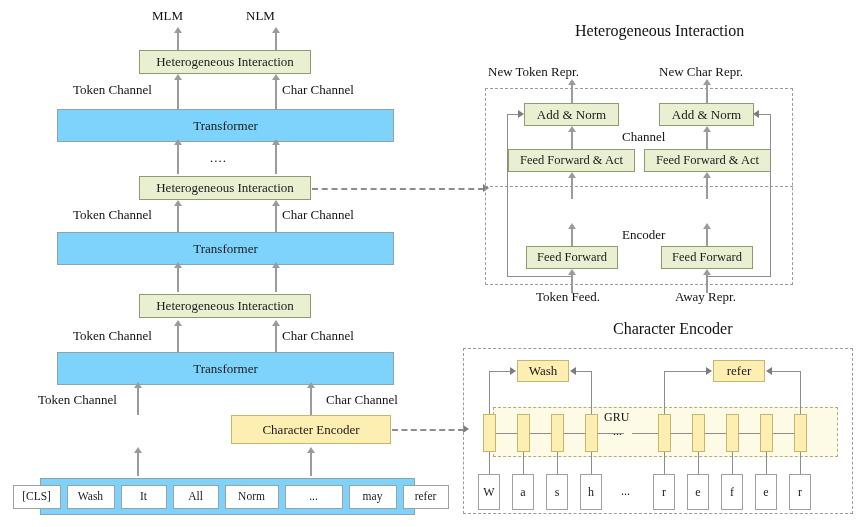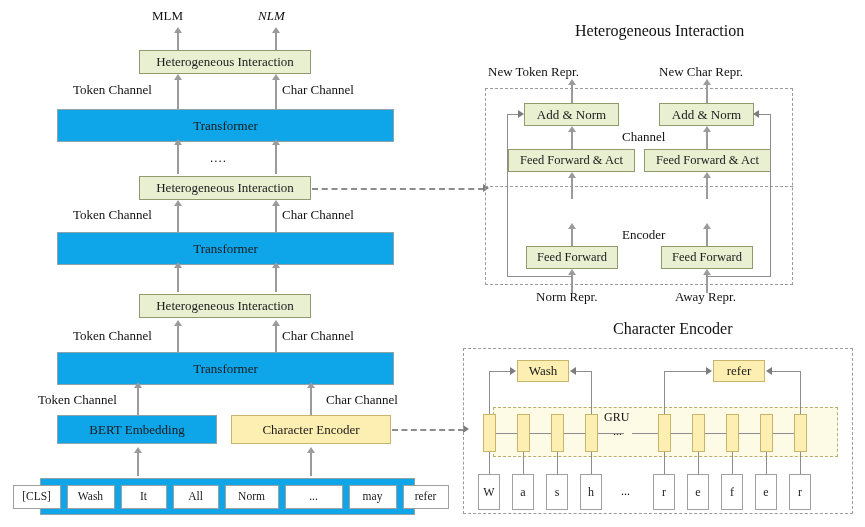--- a/index.html
+++ b/index.html
@@ -3,21 +3,21 @@
 <meta charset="utf-8">
 <style>
   html,body{margin:0;padding:0;background:#ffffff;}
   body{font-family:"Liberation Serif","DejaVu Serif",serif;}
   #root{position:relative;width:865px;height:527px;overflow:hidden;background:#fff;}
 
   
   .box{position:absolute;box-sizing:border-box;display:flex;align-items:center;justify-content:center;
        border:1px solid #9a9a9a;font-size:13px;color:#1a1a1a;text-align:center;line-height:1.05;white-space:nowrap;}
   .box-green{background:#e9f0d2;border-color:#8f9a6e;}
-  .box-blue{background:#0ea5e9;border-color:#8fa3a9;}
+  .box-blue{background:#7dd3fc;border-color:#8fa3a9;}
   .box-yellow{background:#fdeeb1;border-color:#c9b46b;}
   .box-white{background:#ffffff;border-color:#a0a0a0;}
 
   
   .lbl{position:absolute;font-size:13px;color:#111;white-space:nowrap;}
   .lbl-title{position:absolute;font-size:16px;color:#111;white-space:nowrap;}
 
   
   .vline{position:absolute;width:2px;background:#9b9b9b;}
   .arrow-up{position:absolute;width:0;height:0;border-left:4px solid transparent;border-right:4px solid transparent;border-bottom:6px solid #9b9b9b;}
@@ -32,21 +32,21 @@
   .dashed-fill{position:absolute;box-sizing:border-box;border:1px dashed #b7ad73;background:#fdfbe6;}
   .dashline-h{position:absolute;height:0;border-top:1px dashed #9b9b9b;}
   .connector{position:absolute;height:0;border-top:2px dashed #8d8d8d;}
 </style>
 </head>
 <body>
 
 <div id="root">
 
   <div class="lbl" style="left:152px;top:8px;">MLM</div>
-  <div class="lbl" style="left:258px;top:8px;font-style:italic;">NLM</div>
+  <div class="lbl" style="left:246px;top:8px;">NLM</div>
 
   <div class="vline" style="left:177px;top:32px;height:18px;"></div>
   <div class="arrow-up" style="left:174px;top:27px;"></div>
   <div class="vline" style="left:275px;top:32px;height:18px;"></div>
   <div class="arrow-up" style="left:272px;top:27px;"></div>
 
   <div class="box box-green" style="left:139px;top:50px;width:172px;height:24px;">
     <span>Heterogeneous Interaction</span>
   </div>
 
@@ -110,23 +110,20 @@
   </div>
 
   <div class="lbl" style="left:38px;top:392px;">Token Channel</div>
   <div class="lbl" style="left:326px;top:392px;">Char Channel</div>
 
   <div class="vline" style="left:137px;top:387px;height:28px;"></div>
   <div class="arrow-up" style="left:134px;top:382px;"></div>
   <div class="vline" style="left:310px;top:387px;height:28px;"></div>
   <div class="arrow-up" style="left:307px;top:382px;"></div>
 
-  <div class="box box-blue" style="left:57px;top:415px;width:160px;height:29px;">
-    <span>BERT Embedding</span>
-  </div>
 
   <div class="box box-yellow" style="left:231px;top:415px;width:160px;height:29px;">
     <span>Character Encoder</span>
   </div>
 
   <div class="connector" style="left:392px;top:429px;width:72px;"></div>
   <div class="arrow-right" style="left:463px;top:425px;"></div>
 
   <div class="vline" style="left:137px;top:452px;height:24px;"></div>
   <div class="arrow-up" style="left:134px;top:447px;"></div>
@@ -225,21 +222,21 @@
   <div class="cline" style="left:507px;top:276px;width:65px;height:1px;"></div>
   <div class="cline" style="left:507px;top:114px;width:1px;height:162px;"></div>
   <div class="cline" style="left:507px;top:114px;width:12px;height:1px;"></div>
   <div class="arrow-right" style="left:518px;top:110px;"></div>
 
   <div class="cline" style="left:706px;top:276px;width:65px;height:1px;"></div>
   <div class="cline" style="left:770px;top:114px;width:1px;height:162px;"></div>
   <div class="cline" style="left:759px;top:114px;width:12px;height:1px;"></div>
   <div class="arrow-left" style="left:753px;top:110px;"></div>
 
-  <div class="lbl" style="left:536px;top:289px;">Norm Repr.</div>
+  <div class="lbl" style="left:536px;top:289px;">Token Feed.</div>
   <div class="lbl" style="left:675px;top:289px;">Away Repr.</div>
 
   <div class="lbl-title" style="left:613px;top:320px;">Character Encoder</div>
 
   <div class="dashed" style="left:463px;top:348px;width:390px;height:166px;"></div>
 
   <div class="box box-yellow" style="left:517px;top:360px;width:52px;height:22px;">
     <span>Wash</span>
   </div>
   <div class="box box-yellow" style="left:713px;top:360px;width:52px;height:22px;">

